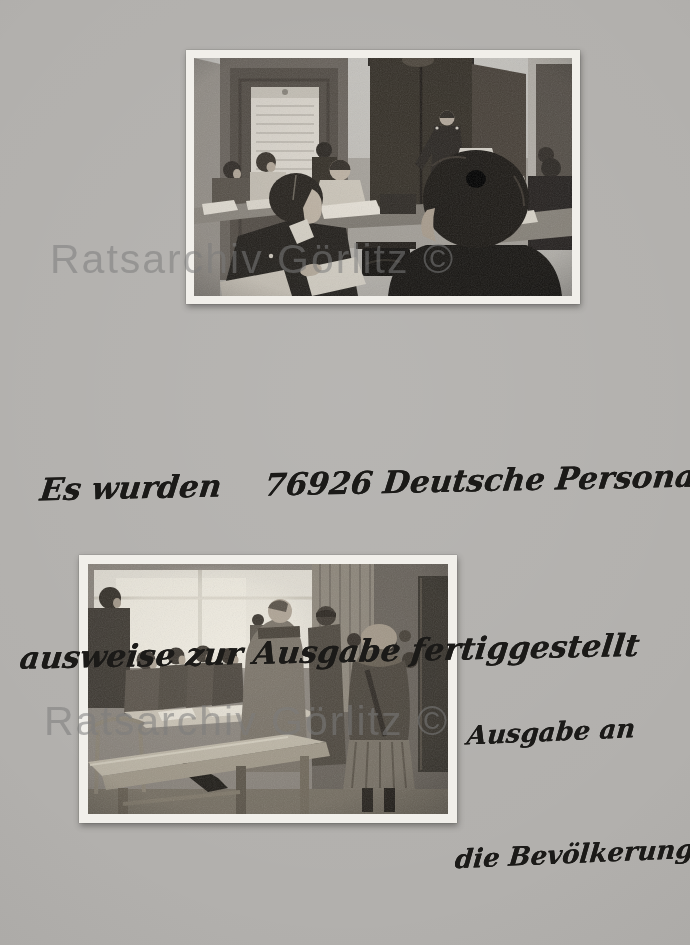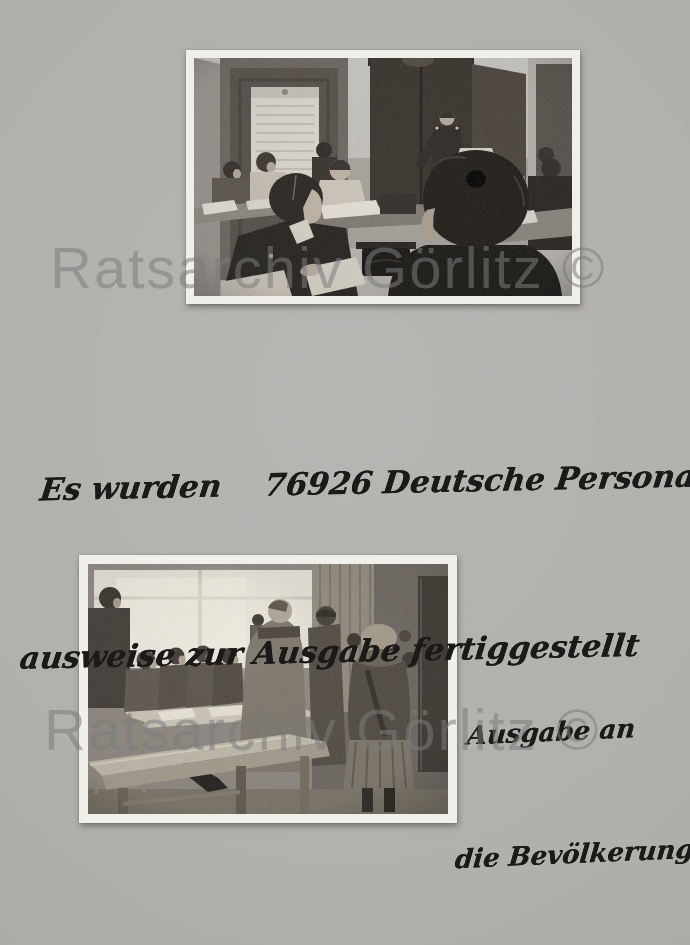--- a/index.html
+++ b/index.html
@@ -15,21 +15,21 @@
     position:absolute;margin:0;background:#f1efea;
     box-shadow:1px 3px 6px rgba(45,43,40,0.45), 0 0 1px rgba(60,58,55,0.6);
   }
   .photo svg{display:block;}
   .photo-top{left:186px;top:50px;width:378px;height:238px;padding:8px;}
   .photo-bottom{left:79px;top:555px;width:360px;height:250px;padding:9px;}
   
   .watermark{
     position:absolute;z-index:5;
     font-family:"Liberation Sans","DejaVu Sans",sans-serif;
-    font-size:58px;font-weight:400;letter-spacing:2px;line-height:1;
+    font-size:41px;font-weight:400;letter-spacing:2px;line-height:1;
     color:rgba(124,124,124,0.55);
     white-space:pre;pointer-events:none;user-select:none;
   }
   .wm-top{left:50px;top:239px;}
   .wm-bottom{left:44px;top:701px;}
   
   .caption{
     position:absolute;z-index:4;color:#1b1a18;
     font-family:"DejaVu Serif","Liberation Serif",serif;
     font-style:italic;font-weight:700;white-space:pre;

